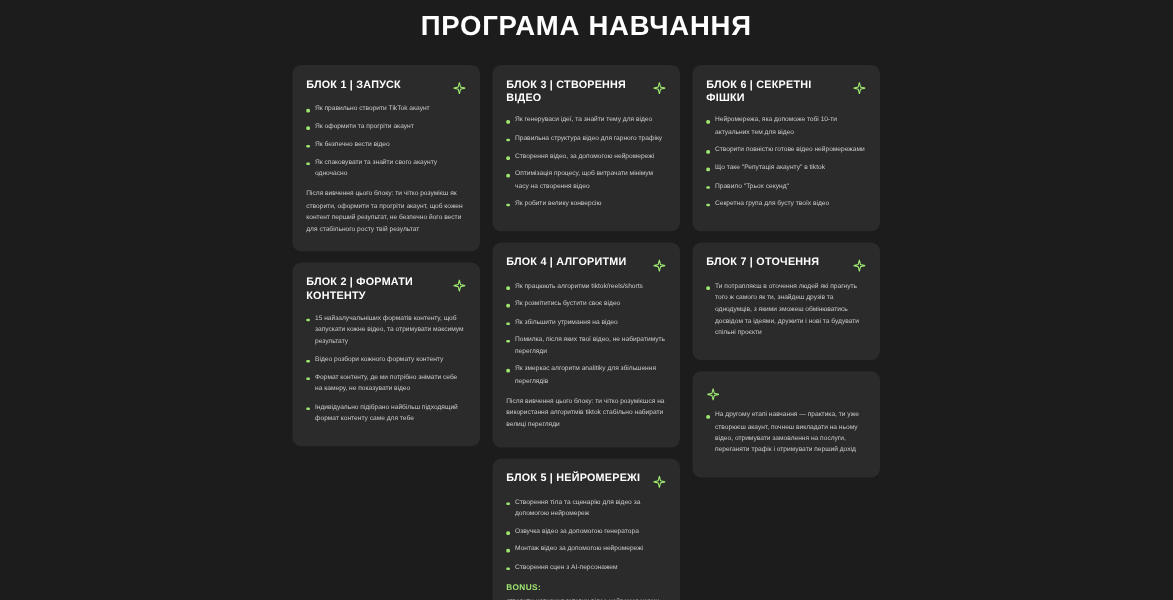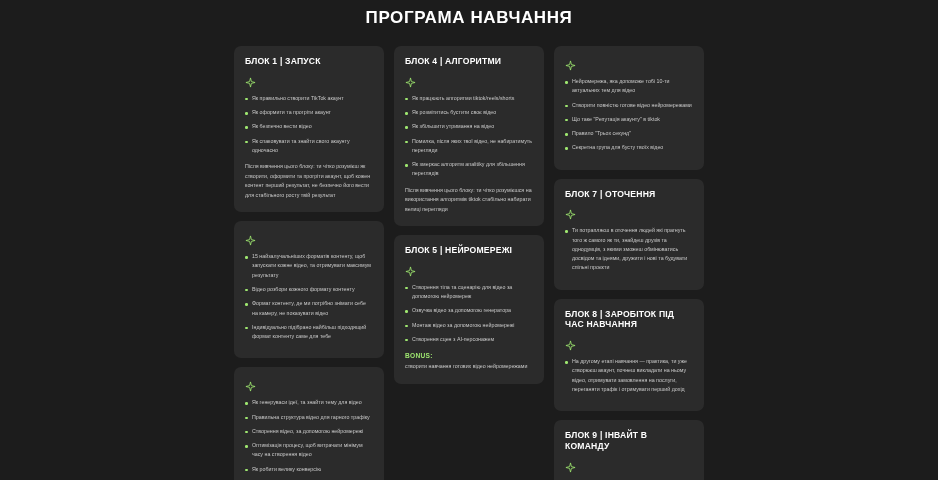--- a/index.html
+++ b/index.html
@@ -11,21 +11,21 @@
     overflow: hidden;
   }
   .page {
     position: relative;
     width: 938px; height: 480px;
     background: #1c1c1c;
   }
   .page-title {
     text-align: center;
     color: #ffffff;
-    font-size: 17px;
+    font-size: 22px;
     font-weight: bold;
     letter-spacing: 0.6px;
     padding-top: 8px;
     margin: 0 0 18px 0;
     font-family: "Liberation Sans", sans-serif;
   }
   .masonry {
     column-count: 3;
     column-gap: 10px;
     width: 470px;
@@ -38,24 +38,23 @@
     padding: 10px 11px 12px 11px;
     margin: 0 0 9px 0;
     break-inside: avoid;
     display: inline-block;
     width: 100%;
     position: relative;
   }
   .card-head {
     display: flex;
     align-items: flex-start;
-    justify-content: flex-end;
+    justify-content: flex-start;
     gap: 6px;
     margin-bottom: 9px;
-    flex-direction: column;
   }
   .card-title {
     color: #ffffff;
     font-size: 8.6px;
     font-weight: bold;
     letter-spacing: 0.2px;
     line-height: 1.25;
     text-transform: uppercase;
     flex: 1;
   }
@@ -113,29 +112,31 @@
           <div class="card-title">БЛОК 1 | ЗАПУСК</div>
           <span class="spark"><svg viewBox="0 0 24 24" width="11" height="11">
               <path d="M12 2 L14 10 L22 12 L14 14 L12 22 L10 14 L2 12 L10 10 Z" fill="none" stroke="#9fe870" stroke-width="1.8"></path>
             </svg></span>
         </div><ul class="items">
           <li>Як правильно створити TikTok акаунт</li>
           <li>Як оформити та прогріти акаунт</li>
           <li>Як безпечно вести відео</li>
           <li>Як спаковувати та знайти свого акаунту одночасно</li>
         </ul><div class="note">Після вивчення цього блоку: ти чітко розумієш як створити, оформити та прогріти акаунт, щоб кожен контент перший результат, не безпечно його вести для стабільного росту твій результат</div></div><div class="card"><div class="card-head">
+          <div class="card-title">БЛОК 2 | ФОРМАТИ КОНТЕНТУ</div>
           <span class="spark"><svg viewBox="0 0 24 24" width="11" height="11">
               <path d="M12 2 L14 10 L22 12 L14 14 L12 22 L10 14 L2 12 L10 10 Z" fill="none" stroke="#9fe870" stroke-width="1.8"></path>
             </svg></span>
         </div><ul class="items">
           <li>15 найзалучальніших форматів контенту, щоб запускати кожне відео, та отримувати максимум результату</li>
           <li>Відео розбори кожного формату контенту</li>
           <li>Формат контенту, де ми потрібно знімати себе на камеру, не показувати відео</li>
           <li>Індивідуально підібрано найбільш підходящий формат контенту саме для тебе</li>
         </ul></div><div class="card"><div class="card-head">
+          <div class="card-title">БЛОК 3 | СТВОРЕННЯ ВІДЕО</div>
           <span class="spark"><svg viewBox="0 0 24 24" width="11" height="11">
               <path d="M12 2 L14 10 L22 12 L14 14 L12 22 L10 14 L2 12 L10 10 Z" fill="none" stroke="#9fe870" stroke-width="1.8"></path>
             </svg></span>
         </div><ul class="items">
           <li>Як генеруваси ідеї, та знайти тему для відео</li>
           <li>Правильна структура відео для гарного трафіку</li>
           <li>Створення відео, за допомогою нейромережі</li>
           <li>Оптимізація процесу, щоб витрачати мінімум часу на створення відео</li>
           <li>Як робити велику конверсію</li>
         </ul></div><div class="card"><div class="card-head">
@@ -153,44 +154,37 @@
           <div class="card-title">БЛОК 5 | НЕЙРОМЕРЕЖІ</div>
           <span class="spark"><svg viewBox="0 0 24 24" width="11" height="11">
               <path d="M12 2 L14 10 L22 12 L14 14 L12 22 L10 14 L2 12 L10 10 Z" fill="none" stroke="#9fe870" stroke-width="1.8"></path>
             </svg></span>
         </div><ul class="items">
           <li>Створення тіла та сценарію для відео за допомогою нейромереж</li>
           <li>Озвучка відео за допомогою генератора</li>
           <li>Монтаж відео за допомогою нейромережі</li>
           <li>Створення сцен з АІ-персонажем</li>
         </ul><div class="bonus-label">BONUS:</div><div class="bonus-text">створити навчання готових відео нейромережами</div></div><div class="card"><div class="card-head">
+          <div class="card-title">БЛОК 6 | СЕКРЕТНІ ФІШКИ</div>
           <span class="spark"><svg viewBox="0 0 24 24" width="11" height="11">
               <path d="M12 2 L14 10 L22 12 L14 14 L12 22 L10 14 L2 12 L10 10 Z" fill="none" stroke="#9fe870" stroke-width="1.8"></path>
             </svg></span>
         </div><ul class="items">
           <li>Нейромережа, яка допоможе тобі 10-ти актуальних тем для відео</li>
           <li>Створити повністю готове відео нейромережами</li>
           <li>Що таке "Репутація акаунту" в tiktok</li>
           <li>Правило "Трьох секунд"</li>
           <li>Секретна група для бусту твоїх відео</li>
         </ul></div><div class="card"><div class="card-head">
           <div class="card-title">БЛОК 7 | ОТОЧЕННЯ</div>
           <span class="spark"><svg viewBox="0 0 24 24" width="11" height="11">
               <path d="M12 2 L14 10 L22 12 L14 14 L12 22 L10 14 L2 12 L10 10 Z" fill="none" stroke="#9fe870" stroke-width="1.8"></path>
             </svg></span>
         </div><ul class="items">
           <li>Ти потрапляєш в оточення людей які прагнуть того ж самого як ти, знайдеш друзів та однодумців, з якими зможеш обмінюватись досвідом та ідеями, дружити і нові та будувати спільні проєкти</li>
         </ul></div><div class="card"><div class="card-head">
-          <div class="card-title">БЛОК 8 | ЗАРОБІТОК ПІД ЧАС НАВЧАННЯ</div>
           <span class="spark"><svg viewBox="0 0 24 24" width="11" height="11">
               <path d="M12 2 L14 10 L22 12 L14 14 L12 22 L10 14 L2 12 L10 10 Z" fill="none" stroke="#9fe870" stroke-width="1.8"></path>
             </svg></span>
         </div><ul class="items">
           <li>На другому етапі навчання — практика, ти уже створюєш акаунт, почнеш викладати на ньому відео, отримувати замовлення на послуги, переганяти трафік і отримувати перший дохід</li>
-        </ul></div><div class="card"><div class="card-head">
-          <div class="card-title">БЛОК 9 | ІНВАЙТ В КОМАНДУ</div>
-          <span class="spark"><svg viewBox="0 0 24 24" width="11" height="11">
-              <path d="M12 2 L14 10 L22 12 L14 14 L12 22 L10 14 L2 12 L10 10 Z" fill="none" stroke="#9fe870" stroke-width="1.8"></path>
-            </svg></span>
-        </div><ul class="items">
-          <li>Після навчання ти потрапляєш у мою команду, де отримуєш доступ до найвигідніших</li>
         </ul></div></div>
 </div>
 
 </body></html>

